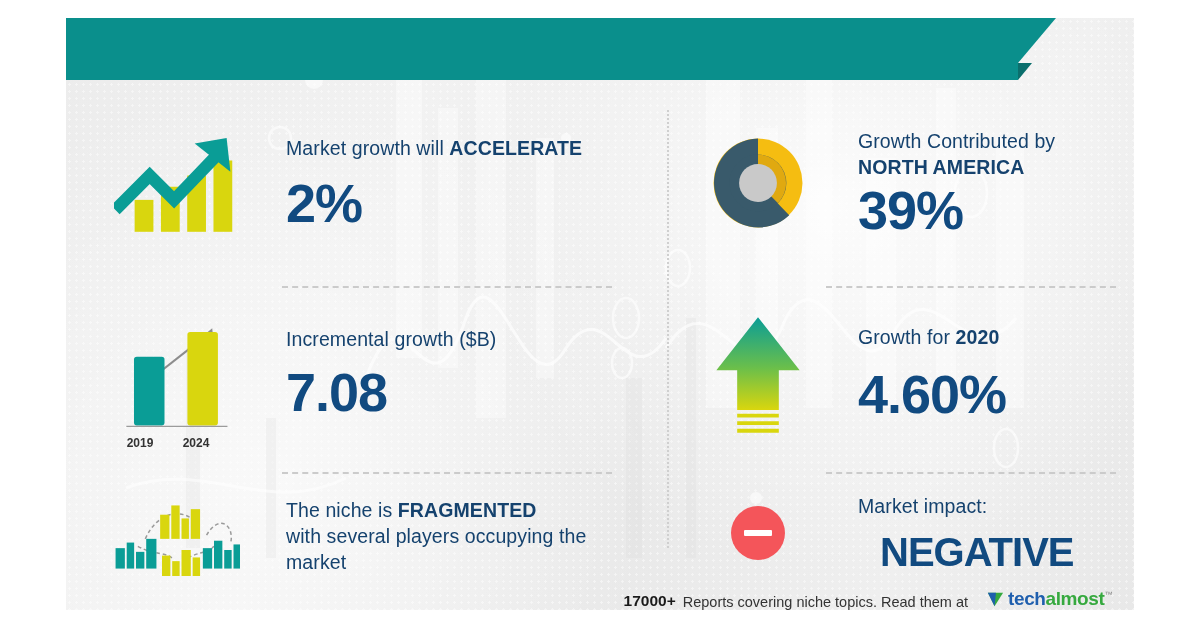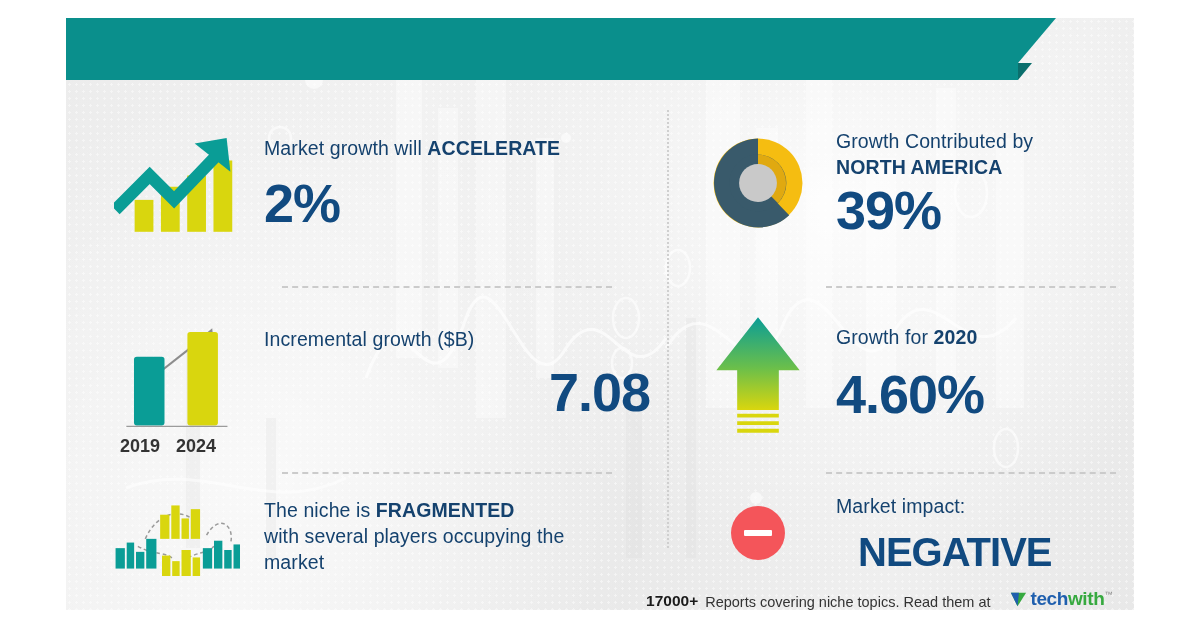--- a/index.html
+++ b/index.html
@@ -107,20 +107,21 @@
     left: 601px;
     top: 30px;
     bottom: 62px;
     width: 0;
     border-left: 2px dotted #cfcfcf;
   }
   .cell {
     position: absolute;
     display: flex;
     align-items: center;
+    gap: 22px;
   }
   .cell .icon-wrap {
     flex: 0 0 auto;
     display: flex;
     align-items: center;
     justify-content: center;
   }
   .cell .txt {
     flex: 1 1 auto;
   }
@@ -191,21 +192,21 @@
     background: #f4555a;
     display: flex; align-items: center; justify-content: center;
   }
   .minus-bar {
     width: 28px; height: 6px;
     background: #ffffff;
     border-radius: 1px;
   }
   .bar-label {
     color: #333333;
-    font-size: 18px;
+    font-size: 12px;
     font-weight: bold;
     text-align: center;
   }
 </style>
 </head>
 <body>
 
 <div class="page">
   <div class="panel">
 
@@ -286,21 +287,21 @@
           <svg viewBox="0 0 130 150" width="124" height="146">
             <path d="M26 92 L100 34" fill="none" stroke="#8d8d8d" stroke-width="2.2"></path>
             <path d="M104 28 L106 46 L92 38 Z" fill="#8d8d8d"></path>
             <rect x="22" y="58" width="32" height="72" rx="3" fill="#0a9d96"></rect>
             <rect x="78" y="32" width="32" height="98" rx="3" fill="#d9d60e"></rect>
             <line x1="14" y1="131" x2="120" y2="131" stroke="#9b9b9b" stroke-width="1.4"></line>
           </svg>
         </div>
         <div class="txt" style="padding-left:24px;">
           <div class="lead">Incremental growth ($B)</div>
-          <div class="big big-54" style="margin-top:12px;text-align:right;">7.08</div>
+          <div class="big big-54" style="margin-top:12px;">7.08</div>
         </div>
       </div>
       <div class="bar-label" style="position:absolute; left:52px; top:356px; width:44px;">2019</div>
       <div class="bar-label" style="position:absolute; left:108px; top:356px; width:44px;">2024</div>
 
       <div class="hr-dash" style="left:216px; top:392px; width:330px;"></div>
 
       <div class="cell" style="left:44px; top:398px; width:560px; height:118px;">
         <div class="icon-wrap" style="width:130px; height:100px;">
           <svg viewBox="0 0 140 92" width="136" height="90">
@@ -410,19 +411,19 @@
 
     <div class="footer">
       <span class="footer-strong">17000+</span>
       <span class="footer-text">Reports covering niche topics. Read them at</span>
       <span class="logo">
         <svg width="19" height="19" viewBox="0 0 20 20" style="margin-right:3px;">
           <path d="M2 3 L18 3 L9 17 Z" fill="#36a93f"></path>
           <path d="M2 3 L10.5 3 L9 17 Z" fill="#1f5fae"></path>
         </svg>
         <span class="logo-tech">tech</span>
-          <span class="logo-navio">with</span>
+          <span class="logo-navio">almost</span>
           <span class="logo-tm">™</span>
       </span>
     </div>
 
   </div>
 </div>
 
 </body></html>

